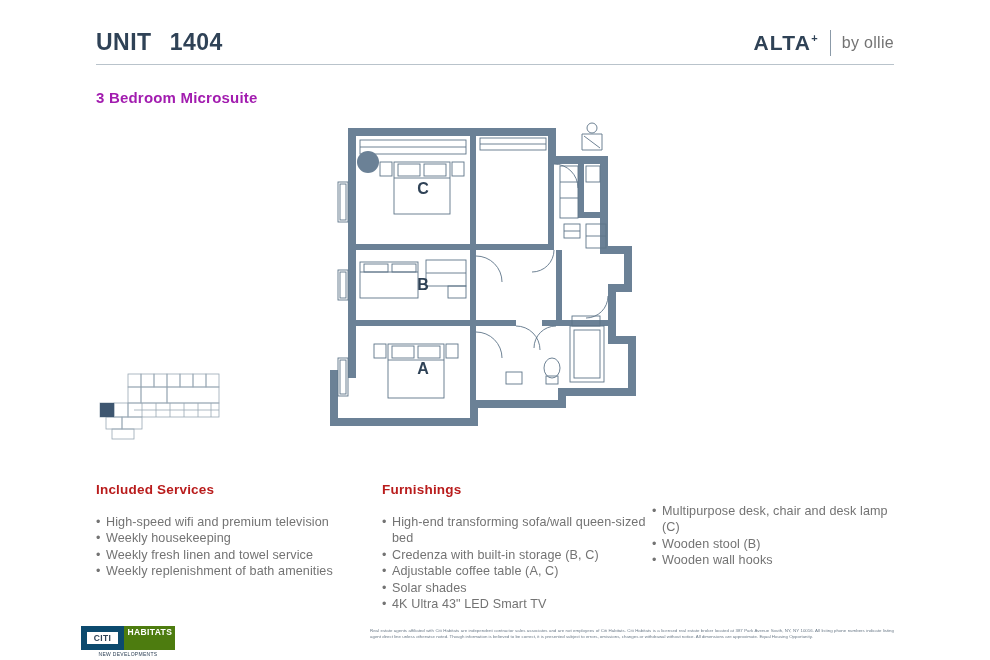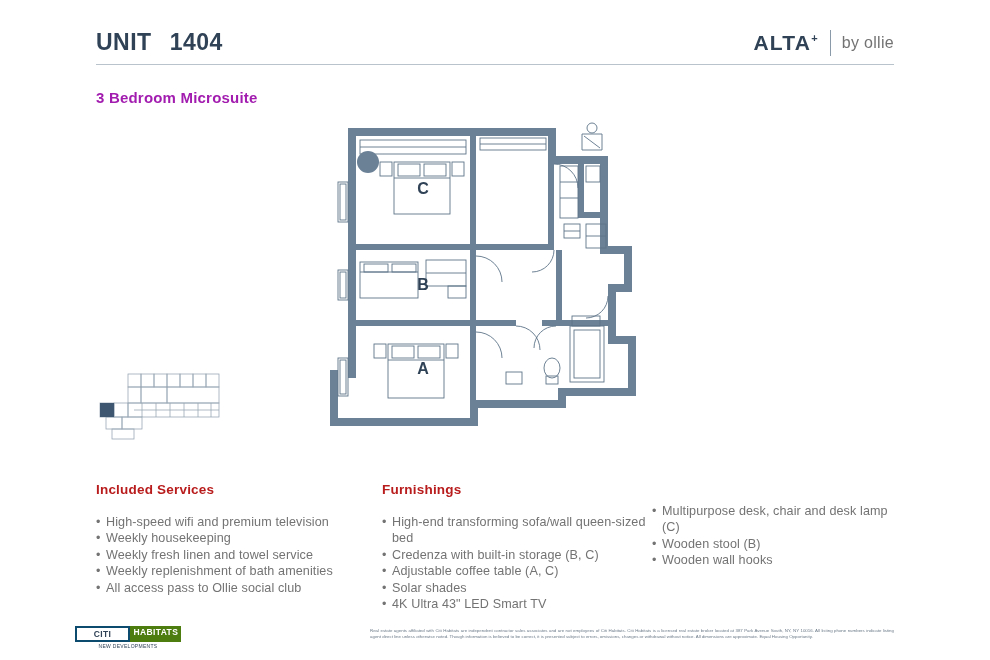--- a/index.html
+++ b/index.html
@@ -137,22 +137,22 @@
   }
   .logo-citi .lg-row {
     display: flex;
     align-items: stretch;
     justify-content: center;
     font-size: 8.5px;
     font-weight: bold;
     letter-spacing: 0.4px;
   }
   .logo-citi .lg-citi {
-    padding: 1px 17px;
-    border: 2px solid #0c4a6e;
+    padding: 1px 7px;
+    border: 6px solid #0c4a6e;
   }
   .logo-citi .lg-hab {
     padding: 1px 3px;
     background: #4d7c0f;
     color: #fff;
   }
   .logo-citi .lg-sub {
     font-size: 5px;
     letter-spacing: 0.3px;
     margin-top: 1px;
@@ -340,21 +340,20 @@
 
 <div class="lower">
 
   <div class="col-services">
     <div class="col-head">Included Services</div>
     <ul class="bullets">
       <li>High-speed wifi and premium television</li>
       <li>Weekly housekeeping</li>
       <li>Weekly fresh linen and towel service</li>
       <li>Weekly replenishment of bath amenities</li>
-      <li>All access pass to Ollie social club</li>
     </ul>
   </div>
 
   <div class="col-furnishings">
     <div class="col-head">Furnishings</div>
     <ul class="bullets">
       <li>High-end transforming sofa/wall queen-sized bed</li>
       <li>Credenza with built-in storage (B, C)</li>
       <li>Adjustable coffee table (A, C)</li>
       <li>Solar shades</li>

